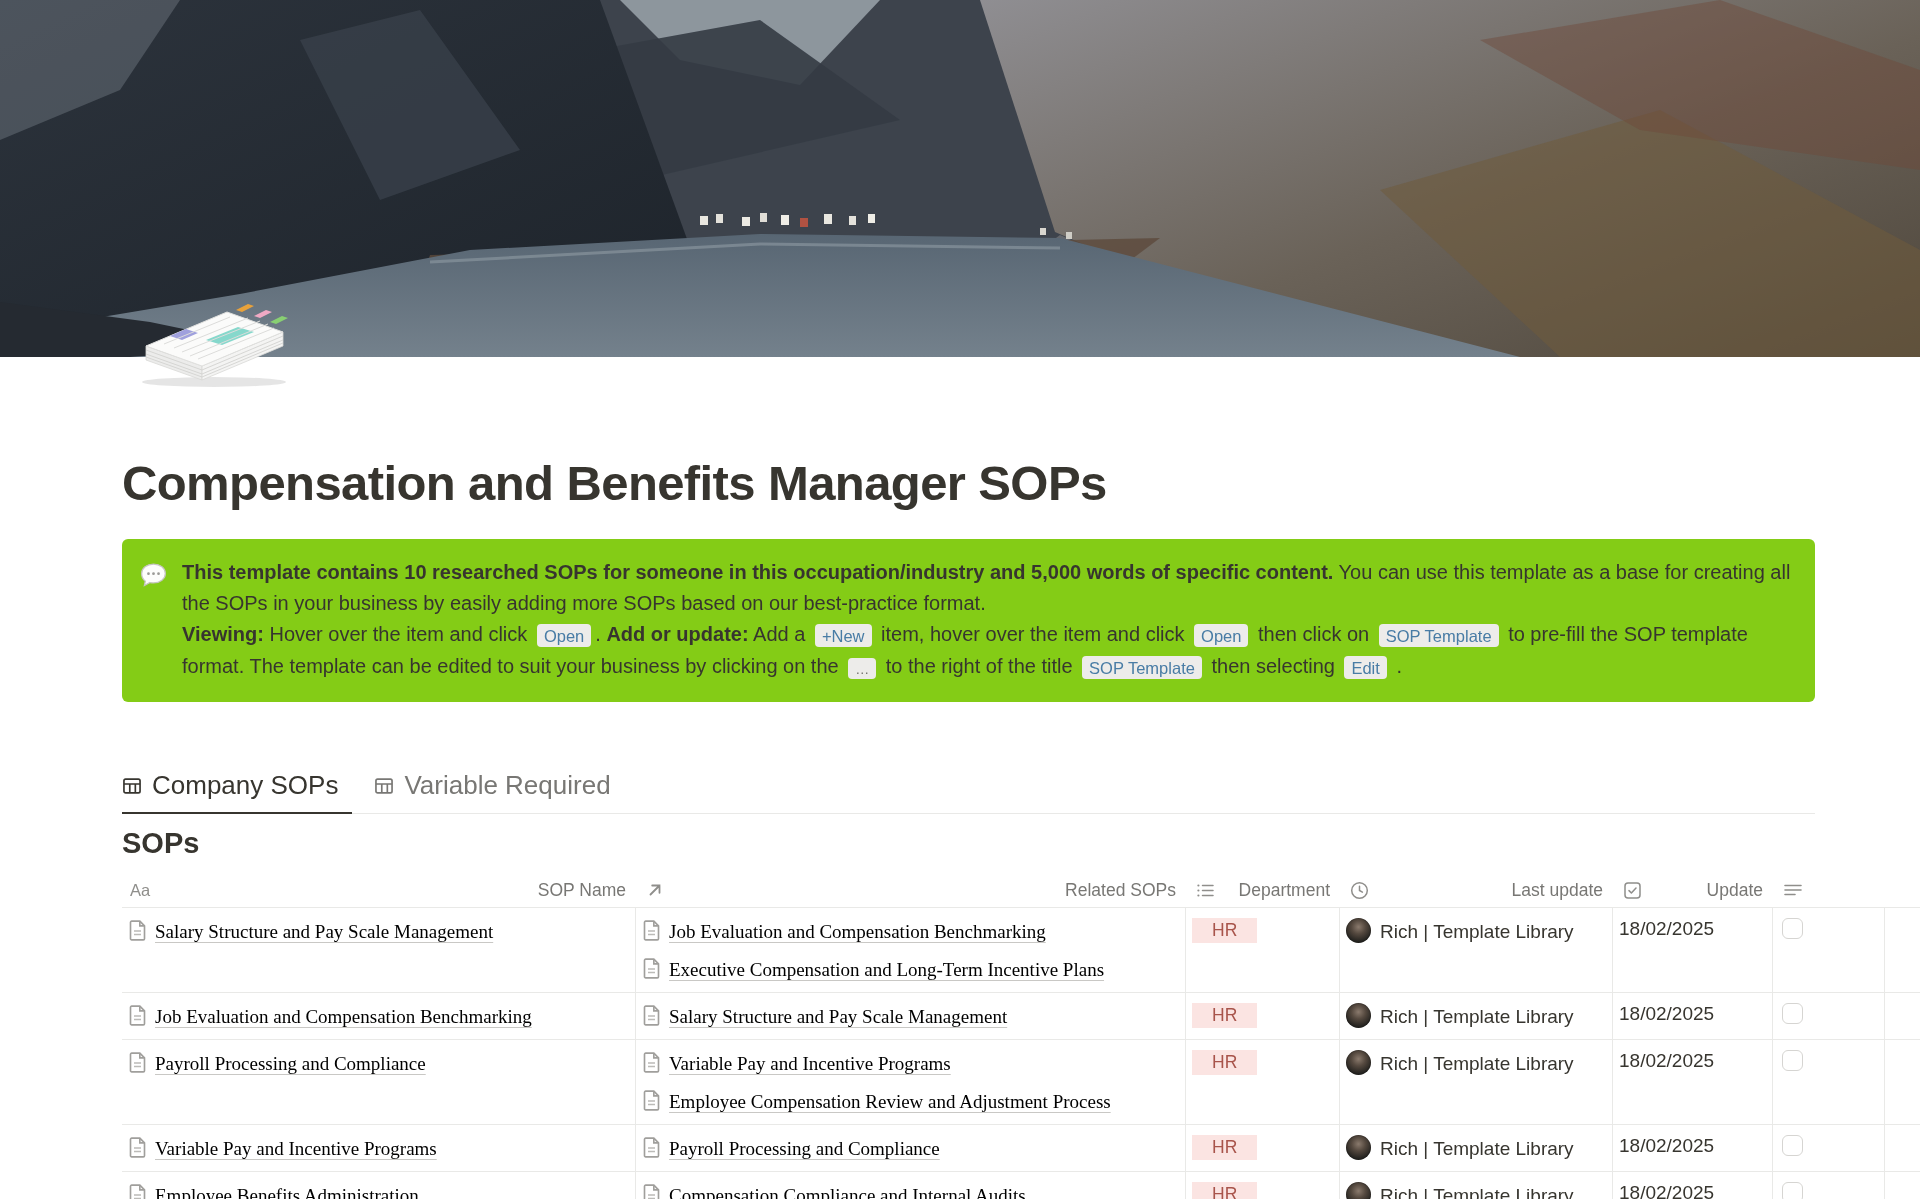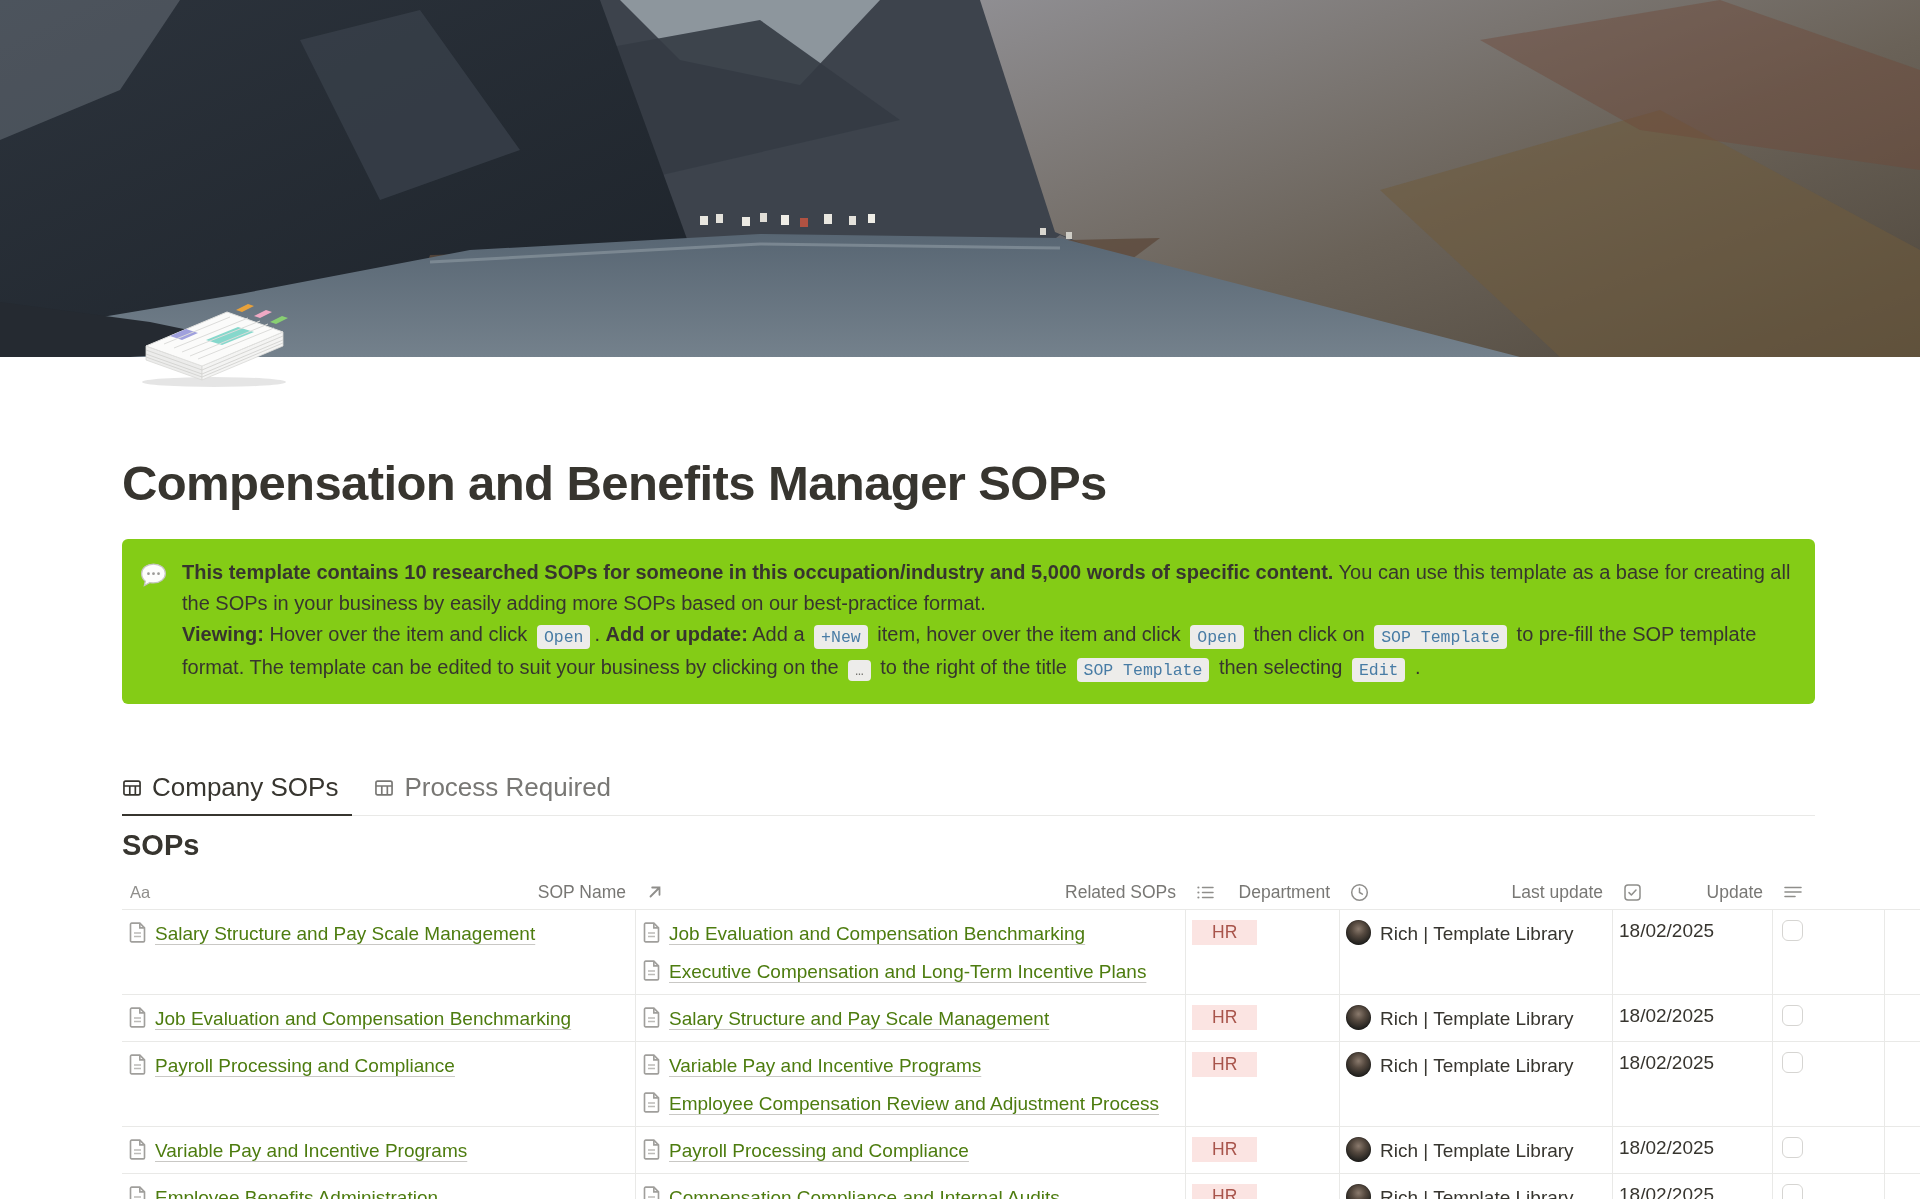--- a/index.html
+++ b/index.html
@@ -14,21 +14,21 @@
 
   
   .content { padding-left:122px; width:1815px; }
   h1.title { margin-top:98px; font-size:49px; font-weight:700; letter-spacing:-0.6px; color:#37352F; }
 
   .callout { margin-top:28px; background:#84cc16; border-radius:6px; padding:18px 24px 18px 16px; display:flex; gap:13px; width:1693px; }
   .callout-icon { flex:none; }
   .callout-icon svg { width:31px; height:31px; margin-top:3px; }
   .callout-text { font-size:20px; line-height:31px; color:#37352F; }
   .callout-text p + p { margin-top:0; }
-  .chip { font-family:Liberation Mono, monospace; font-size:16.5px; background:#EDECEA; color:#487CA5; padding:2.5px 7px; border-radius:4px; margin:0 4px; white-space:nowrap; }
+  .chip { font-family:Liberation Sans, sans-serif; font-size:16.5px; background:#EDECEA; color:#487CA5; padding:2.5px 7px; border-radius:4px; margin:0 4px; white-space:nowrap; }
   .chip.gray { color:#73726e; font-size:14px; }
 
   
   .tabbar { margin-top:62px; display:flex; gap:22px; border-bottom:1px solid #E9E9E7; width:1693px; }
   .tab { display:flex; align-items:center; gap:10px; font-size:26px; color:#787774; padding:6px 14px 11px 0; border-bottom:2.5px solid transparent; margin-bottom:-1px; cursor:pointer; }
   .tab.active { color:#37352F; font-weight:500; border-bottom-color:#37352F; }
   .tab-icon svg { width:20px; height:20px; display:block; }
 
   h2.db-title { margin-top:13px; font-size:29px; font-weight:700; color:#37352F; }
 
@@ -42,21 +42,21 @@
   .hicon svg { display:block; }
   .aa-glyph { font-size:16.5px; color:#8f8e8b; letter-spacing:0; }
 
   .trow { border-bottom:1px solid #E9E9E7; }
   .cell { padding:10px 12px 5px 6px; font-size:19px; }
   .trow .cell:not(:last-child) { border-right:1px solid #E9E9E7; }
 
   .pg-item { line-height:28px; padding-left:29px; text-indent:-29px; font-weight:500; }
   .pg-item + .pg-item { margin-top:7px; }
   .doc-icon { display:inline-block; vertical-align:-3px; margin-right:8px; text-indent:0; }
-  .pg-link { color:#4d7c0f; text-decoration:underline; text-decoration-color:#C9C8C5; text-decoration-thickness:1px; text-underline-offset:3.5px; cursor:pointer; }
+  .pg-link { color:#000000; text-decoration:underline; text-decoration-color:#C9C8C5; text-decoration-thickness:1px; text-underline-offset:3.5px; cursor:pointer;font-family:Liberation Serif, serif; }
 
   .tag { display:inline-block; background:#FBE4E2; color:#A8544B; font-size:17.5px; line-height:23px; padding:1px 20px; border-radius:0; font-weight:400; }
 
   .person { display:flex; align-items:flex-end; gap:9px; white-space:nowrap; overflow:hidden; }
   .avatar { width:25px; height:25px; border-radius:50%; flex:none; background:radial-gradient(circle at 50% 36%, #8a7a6d 0%, #55493f 34%, #23221f 72%); box-shadow:inset 0 0 0 1px rgba(0,0,0,.15); }
   .person-name { font-size:19px; color:#37352F; }
 
   .date { font-size:19px; color:#37352F; white-space:nowrap; }
 
   .checkbox { width:21px; height:21px; border:1.5px solid #D6D5D2; border-radius:6px; display:inline-block; background:#fff; margin-left:3px; cursor:pointer; }
@@ -167,21 +167,21 @@
         </span>
         <span>Company SOPs</span>
       </div>
       <div class="tab">
         <span class="tab-icon">
           <svg viewBox="0 0 18 18" fill="none" stroke="currentColor" stroke-width="1.5">
             <rect x="1.75" y="2.75" width="14.5" height="12.5" rx="1.5"></rect>
             <path d="M1.75 7.2h14.5 M7 7.2v8 M12 7.2v8"></path>
           </svg>
         </span>
-        <span>Process Required</span>
+        <span>Variable Required</span>
       </div>
     </div>
 
     <h2 class="db-title">SOPs</h2>
   </div>
 
   <div class="table">
     <div class="thead">
       <div class="hcell">
         <span class="hicon aa-glyph">Aa</span>

